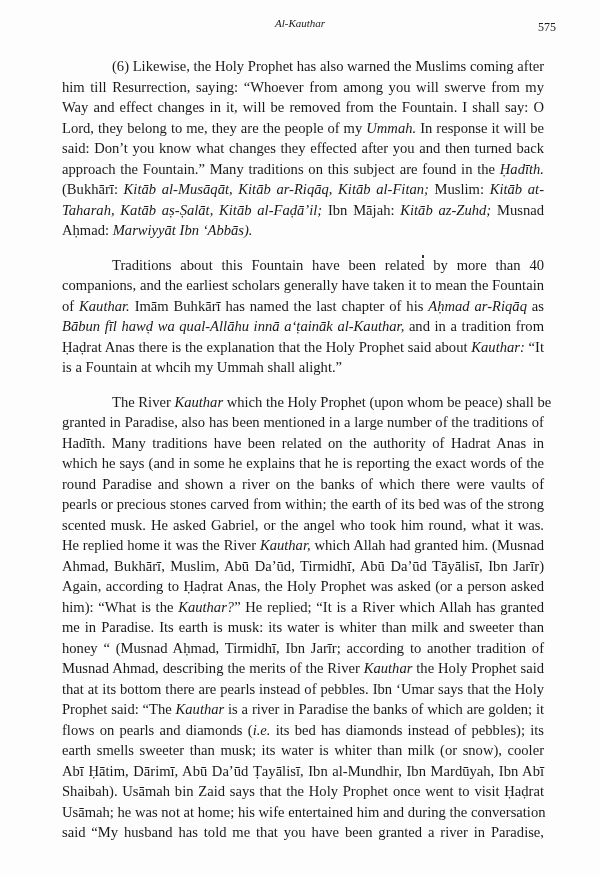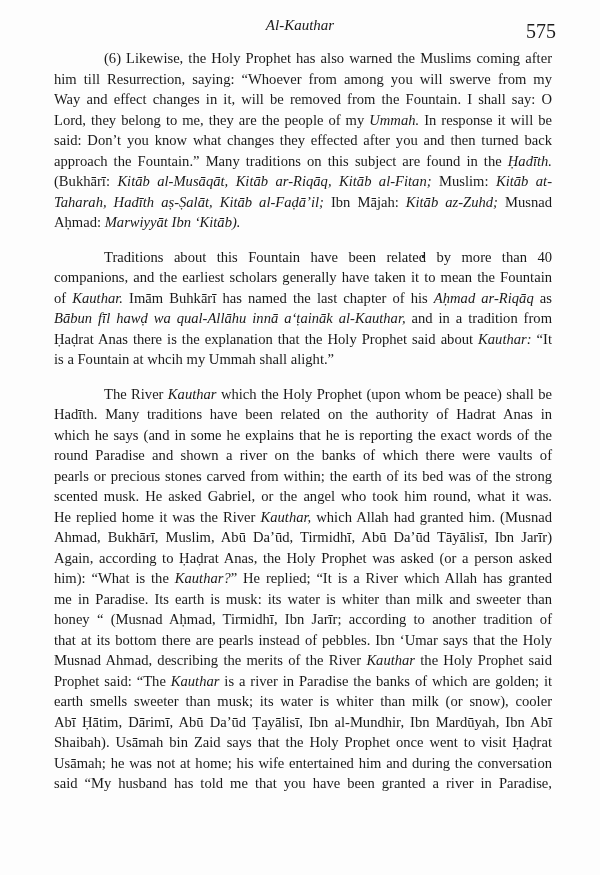--- a/index.html
+++ b/index.html
@@ -1,22 +1,22 @@
 <!DOCTYPE html>
 <html><head>
 <meta charset="utf-8">
 <style>
   html, body { margin: 0; padding: 0; background: #ffffff; }
   body { width: 600px; height: 875px; overflow: hidden; position: relative; font-family: "Liberation Serif", serif; color: #1a1a1a; }
   .page { position: absolute; left: 0; top: 0; width: 600px; height: 875px; background: #fdfdfd; }
   .running-head { position: absolute; top: 14px; left: 0; width: 600px; height: 22px; }
-  .running-title { position: absolute; left: 0; width: 600px; text-align: center; font-style: italic; font-size: 15px; top: 3px; }
-  .page-number { position: absolute; right: 44px; top: 6px; font-size: 20px; font-family: Liberation Serif, serif; }
+  .running-title { position: absolute; left: 0; width: 600px; text-align: center; font-style: italic; font-size: 11px; top: 3px; }
+  .page-number { position: absolute; right: 44px; top: 6px; font-size: 12px; font-family: Liberation Serif, serif; }
   .body { position: absolute; left: 50px; top: 44px; width: 506px; font-size: 14.6px; line-height: 20.5px; text-align: justify; }
-  .para { margin: 4px; text-indent: 50px; }
+  .para { margin: 12px; text-indent: 50px; }
   .para + .para { margin-top: 14px; }
   .para .line { display: block; text-align: justify; text-align-last: justify; white-space: nowrap; }
   .para .line.last { text-align-last: left; }
   .para .line.first { padding-left: 50px; }
   .para { text-indent: 0; }
   i { font-style: italic; }
   .speck { position: absolute; width: 2px; height: 3px; background: #333; }
 </style>
 </head>
 <body>
@@ -29,47 +29,49 @@
 
   <div class="body">
     <p class="para">
         <span class="line first"><span>(6) Likewise, the Holy Prophet has also warned the Muslims coming after</span></span>
         <span class="line"><span>him till Resurrection, saying: “Whoever from among you will swerve from my</span></span>
         <span class="line"><span>Way and effect changes in it, will be removed from the Fountain. I shall say: O</span></span>
         <span class="line"><span>Lord, they belong to me, they are the people of my </span><i>Ummah.</i><span> In response it will be</span></span>
         <span class="line"><span>said: Don’t you know what changes they effected after you and then turned back</span></span>
         <span class="line"><span>approach the Fountain.” Many traditions on this subject are found in the </span><i>Ḥadīth.</i></span>
         <span class="line"><span>(Bukhārī: </span><i>Kitāb al-Musāqāt, Kitāb ar-Riqāq, Kitāb al-Fitan;</i><span> Muslim: </span><i>Kitāb at-</i></span>
-        <span class="line"><i>Taharah, Hadīth aṣ-Ṣalāt, Kitāb al-Faḍā’il;</i><span> Ibn Mājah: </span><i>Kitāb az-Zuhd;</i><span> Musnad</span></span>
-        <span class="line last"><span>Aḥmad: </span><i>Marwiyyāt Ibn ‘Kitāb).</i></span>
+        <span class="line"><i>Taharah, Katāb aṣ-Ṣalāt, Kitāb al-Faḍā’il;</i><span> Ibn Mājah: </span><i>Kitāb az-Zuhd;</i><span> Musnad</span></span>
+        <span class="line last"><span>Aḥmad: </span><i>Marwiyyāt Ibn ‘Abbās).</i></span>
       </p>
     <p class="para">
         <span class="line first"><span>Traditions about this Fountain have been related by more than 40</span></span>
         <span class="line"><span>companions, and the earliest scholars generally have taken it to mean the Fountain</span></span>
         <span class="line"><span>of </span><i>Kauthar.</i><span> Imām Buhkārī has named the last chapter of his </span><i>Aḥmad ar-Riqāq</i><span> as</span></span>
         <span class="line"><i>Bābun fīl hawḍ wa qual-Allāhu innā a‘ṭaināk al-Kauthar,</i><span> and in a tradition from</span></span>
         <span class="line"><span>Ḥaḍrat Anas there is the explanation that the Holy Prophet said about </span><i>Kauthar:</i><span> “It</span></span>
         <span class="line last"><span>is a Fountain at whcih my Ummah shall alight.”</span></span>
       </p>
     <p class="para">
         <span class="line first"><span>The River </span><i>Kauthar</i><span> which the Holy Prophet (upon whom be peace) shall be</span></span>
+        <span class="line"><span>granted in Paradise, also has been mentioned in a large number of the traditions of</span></span>
         <span class="line"><span>Hadīth. Many traditions have been related on the authority of Hadrat Anas in</span></span>
         <span class="line"><span>which he says (and in some he explains that he is reporting the exact words of the</span></span>
         <span class="line"><span>round Paradise and shown a river on the banks of which there were vaults of</span></span>
         <span class="line"><span>pearls or precious stones carved from within; the earth of its bed was of the strong</span></span>
         <span class="line"><span>scented musk. He asked Gabriel, or the angel who took him round, what it was.</span></span>
         <span class="line"><span>He replied home it was the River </span><i>Kauthar,</i><span> which Allah had granted him. (Musnad</span></span>
         <span class="line"><span>Ahmad, Bukhārī, Muslim, Abū Da’ūd, Tirmidhī, Abū Da’ūd Tāyālisī, Ibn Jarīr)</span></span>
         <span class="line"><span>Again, according to Ḥaḍrat Anas, the Holy Prophet was asked (or a person asked</span></span>
         <span class="line"><span>him): “What is the </span><i>Kauthar?</i><span>” He replied; “It is a River which Allah has granted</span></span>
         <span class="line"><span>me in Paradise. Its earth is musk: its water is whiter than milk and sweeter than</span></span>
         <span class="line"><span>honey “ (Musnad Aḥmad, Tirmidhī, Ibn Jarīr; according to another tradition of</span></span>
+        <span class="line"><span>Musnad Ahmad, describing the merits of the River </span><i>Kauthar</i><span> the Holy Prophet said</span></span>
         <span class="line"><span>that at its bottom there are pearls instead of pebbles. Ibn ‘Umar says that the Holy</span></span>
-        <span class="line"><span>Musnad Ahmad, describing the merits of the River </span><i>Kauthar</i><span> the Holy Prophet said</span></span>
         <span class="line"><span>Prophet said: “The </span><i>Kauthar</i><span> is a river in Paradise the banks of which are golden; it</span></span>
+        <span class="line"><span>flows on pearls and diamonds (</span><i>i.e.</i><span> its bed has diamonds instead of pebbles); its</span></span>
         <span class="line"><span>earth smells sweeter than musk; its water is whiter than milk (or snow), cooler</span></span>
         <span class="line"><span>Abī Ḥātim, Dārimī, Abū Da’ūd Ṭayālisī, Ibn al-Mundhir, Ibn Mardūyah, Ibn Abī</span></span>
         <span class="line"><span>Shaibah). Usāmah bin Zaid says that the Holy Prophet once went to visit Ḥaḍrat</span></span>
         <span class="line"><span>Usāmah; he was not at home; his wife entertained him and during the conversation</span></span>
         <span class="line"><span>said “My husband has told me that you have been granted a river in Paradise,</span></span>
       </p>
   </div>
 
   <span class="speck" style="left:422px;top:255px;"></span>
 </div>

